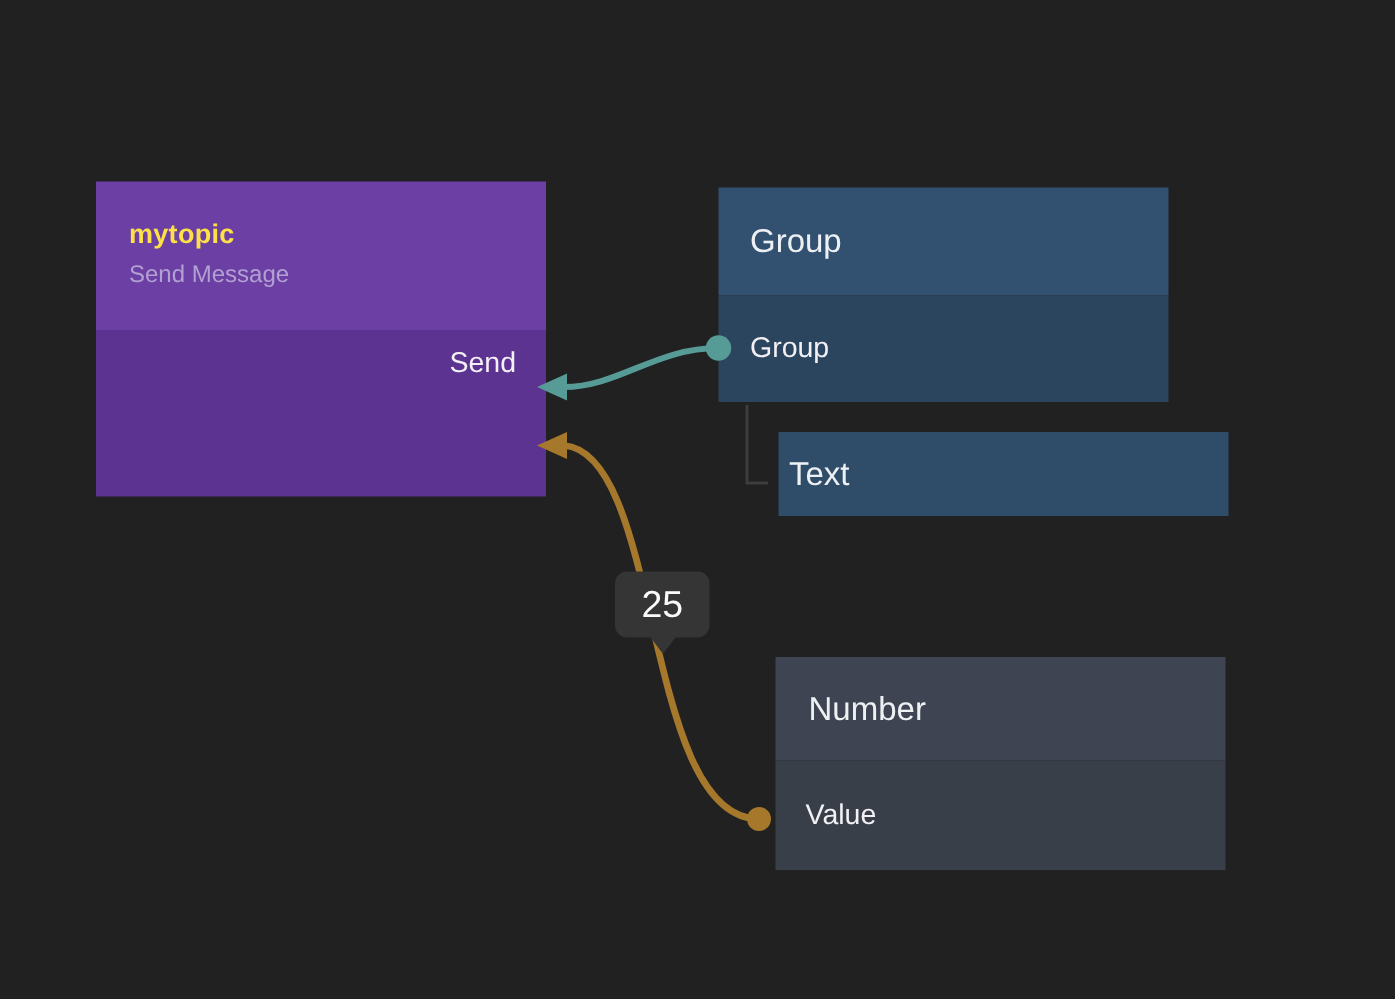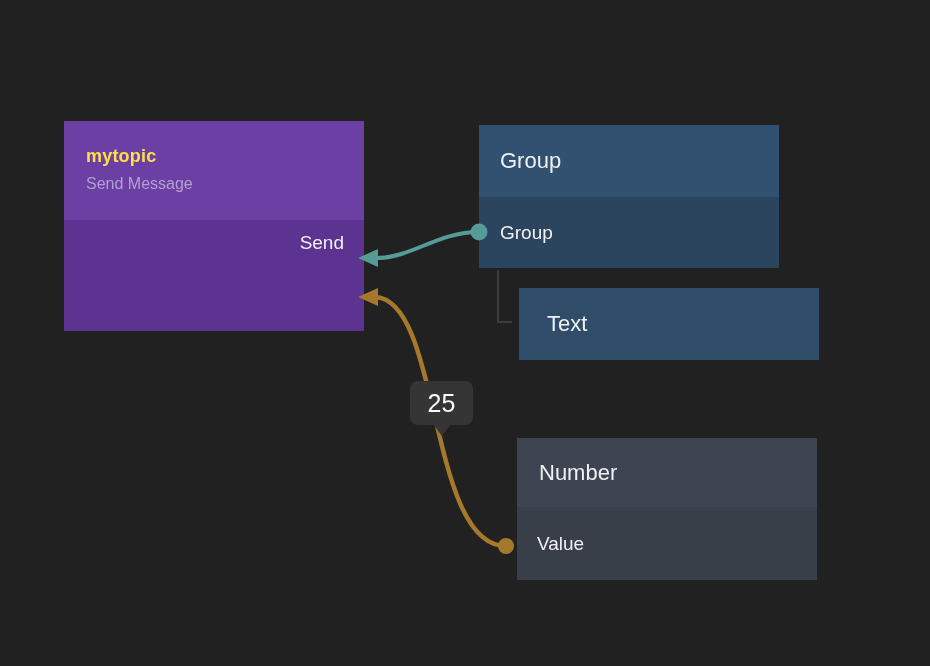--- a/index.html
+++ b/index.html
@@ -23,21 +23,21 @@
   .port-row.input { justify-content: flex-end; padding-right: 20px; }
   .port-label { color: #f2f0f5; font-size: 19px; }
 
   
   .node-group { left: 479px; top: 125px; width: 300px; height: 143px; }
   .node-group .node-header { height: 72px; display: flex; align-items: center; padding-left: 21px; }
   .simple-title { font-size: 22px; font-weight: 400; color: #eef1f4; }
   .node-group .node-body { height: 71px; display: flex; align-items: center; padding-left: 21px; }
 
   
-  .node-text { left: 519px; top: 288px; width: 300px; height: 72px; display: flex; align-items: center; padding-left: 28px; }
+  .node-text { left: 519px; top: 288px; width: 300px; height: 56px; display: flex; align-items: center; padding-left: 7px; }
 
   
   .node-number { left: 517px; top: 438px; width: 300px; height: 132px; border-radius: 25px; }
   .node-number .node-header { height: 69px; display: flex; align-items: center; padding-left: 22px; }
   .node-number .node-body { height: 73px; display: flex; align-items: center; padding-left: 20px; }
 
   
   svg.wires { position: absolute; left: 0; top: 0; z-index: 5; pointer-events: none; }
 
   

